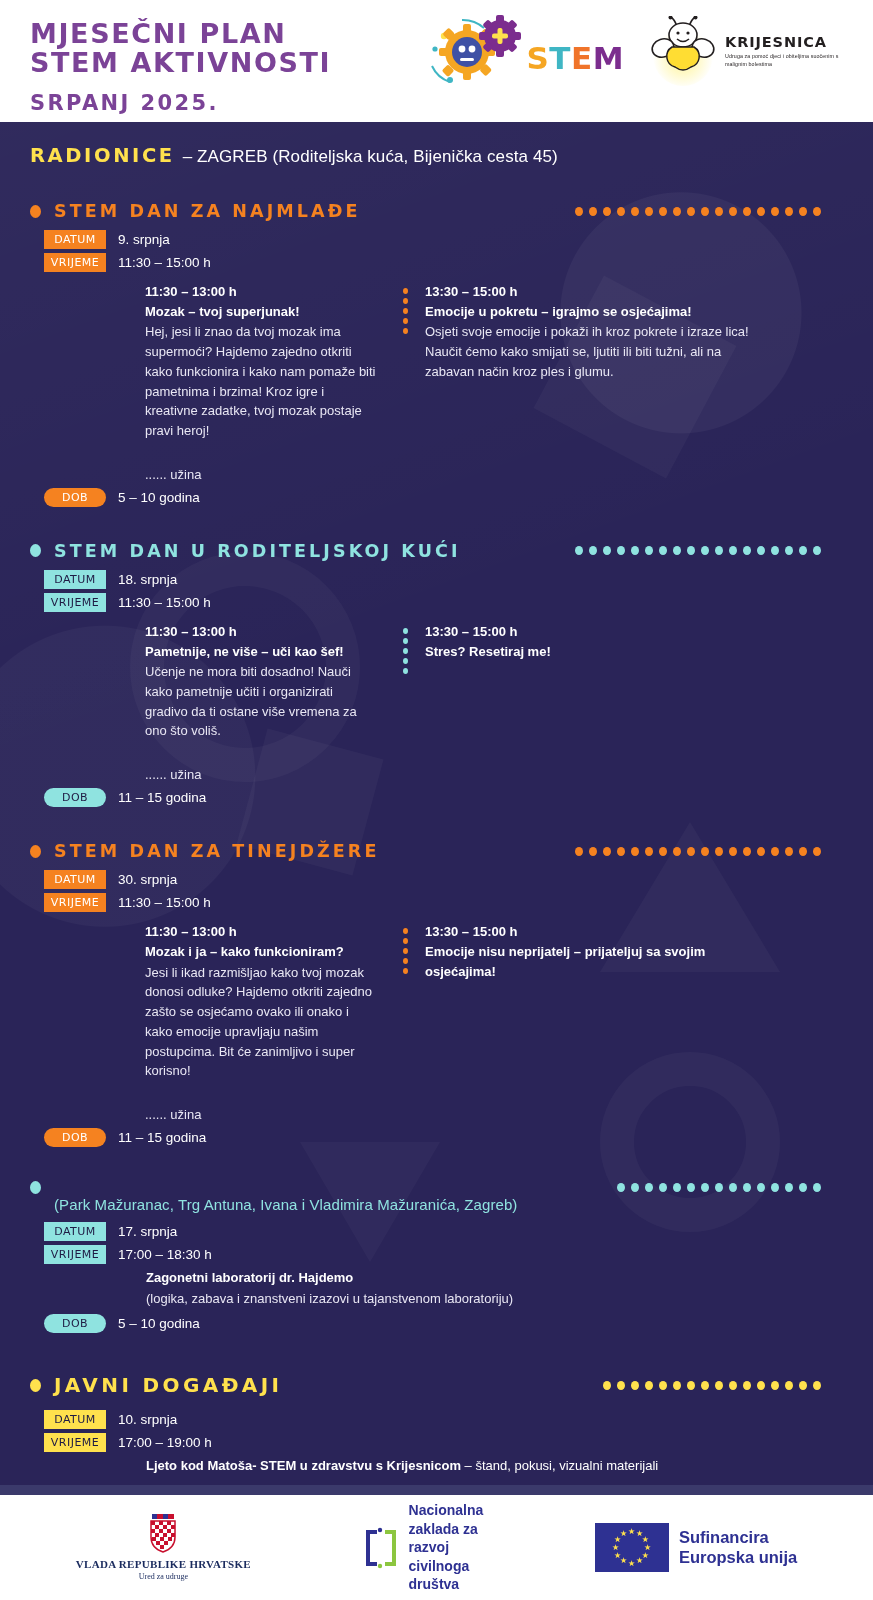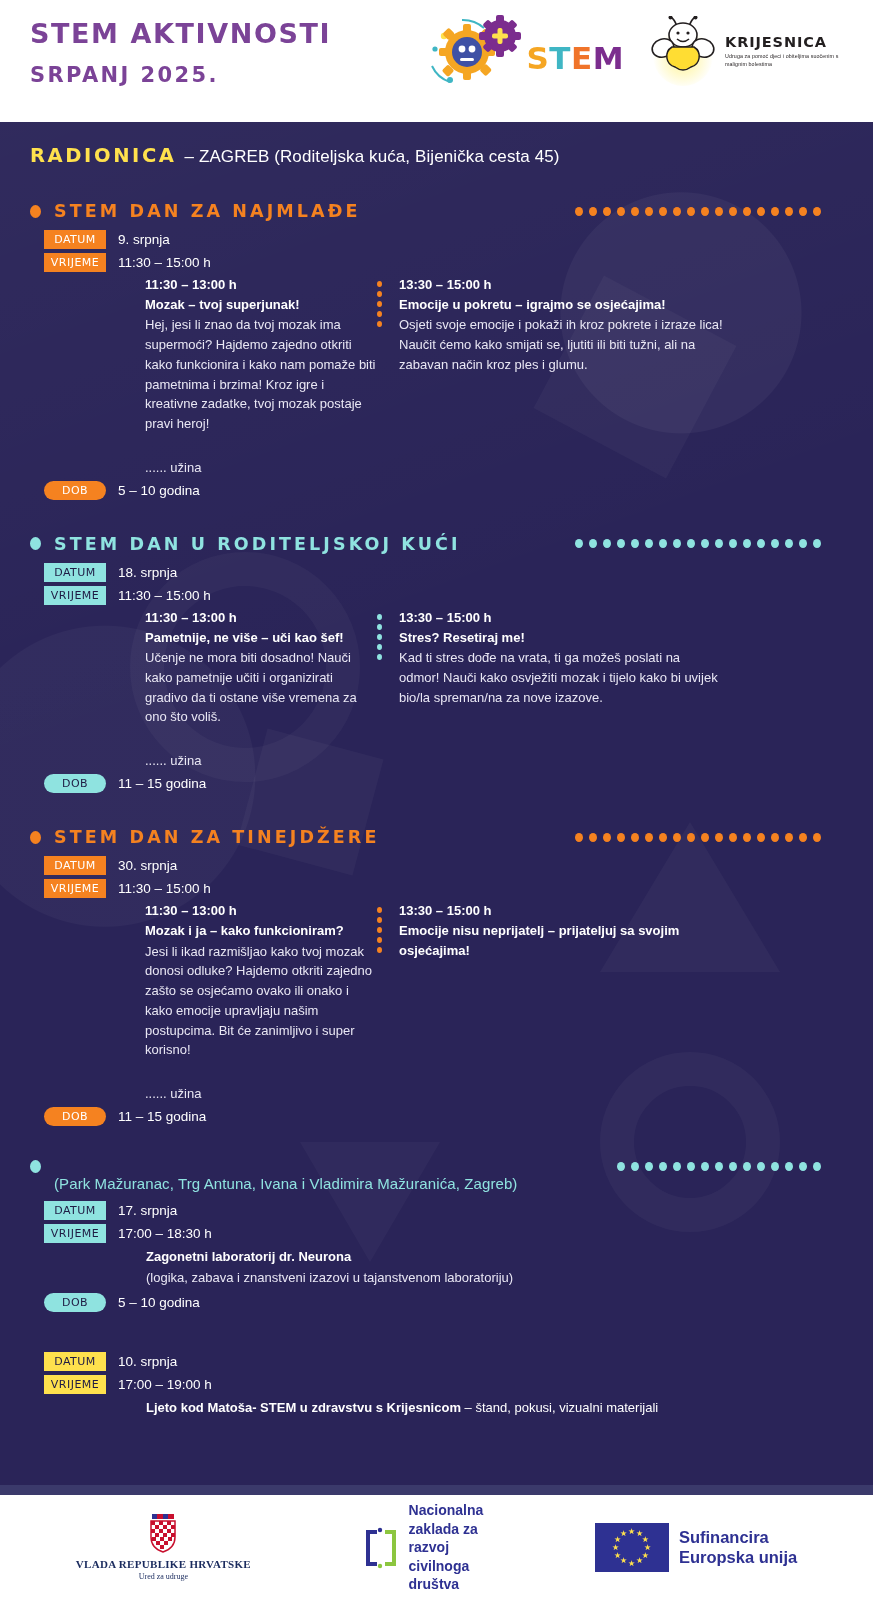--- a/index.html
+++ b/index.html
@@ -124,21 +124,21 @@
     color:#ffffff; text-align:center;
     width:62px; padding:4px 0 4px; line-height:1;
   }
   .badge.dark-text { color:#1f1b44; }
   .meta-val { font-size:13.5px; margin-left:12px; color:#ffffff; }
 
   .dob-row { display:flex; align-items:center; margin:6px 0 0 14px; }
   .badge.pill { border-radius:11px; }
 
   
-  .cols { display:flex; margin-top:4px; }
+  .cols { display:flex; gap:26px; margin-top:11px; }
   .col { width: 347px; position:relative; }
   .col.right { padding-left: 22px; }
   .col-dots { position:absolute; left:0; top:5px; display:flex; flex-direction:column; gap:4px; }
   .col-dots i { width:5px; height:6px; border-radius:50%; display:block; }
   .slot-time { font-size:13px; font-weight:bold; color:#ffffff; line-height:1.45; }
   .slot-name { font-size:13px; font-weight:bold; color:#ffffff; line-height:1.5; }
   .slot-desc { font-size:13px; color:#e9e7f4; line-height:1.52; margin-top:1px; }
   .uzina { font-size:13px; color:#e9e7f4; margin-top:26px; }
 
   .left-body { margin-left:115px; }
@@ -171,20 +171,21 @@
   .eu-flag {
     width:74px; height:49px; background:#2e3192; position:relative; flex:0 0 auto;
   }
   .eu-star { position:absolute; color:#ffe14d; font-size:8px; line-height:1; }
 </style>
 </head>
 <body>
 
 <div class="header">
   <div class="header-titles">
+    <div class="title-line">MJESEČNI PLAN</div>
     <div class="title-line">STEM AKTIVNOSTI</div>
     <div class="subtitle-line">srpanj 2025.</div>
   </div>
 
   <div class="header-logos">
 
     <div class="stem-logo">
       <svg width="112" height="74" viewBox="0 0 112 74">
         <circle cx="28" cy="66" r="3" fill="#3fb6c4"></circle>
         <path d="M10 52 a30 30 0 0 0 18 16" stroke="#3fb6c4" stroke-width="2" fill="none"></path>
@@ -260,21 +261,21 @@
   <div class="bg-gear" style="width:230px;height:230px;left:130px;top:430px;"></div>
   <div class="bg-gear" style="width:180px;height:180px;left:600px;top:930px;"></div>
   <div class="bg-shape" style="width:150px;height:150px;left:560px;top:180px;transform:rotate(28deg);"></div>
   <div class="bg-shape" style="width:120px;height:120px;left:250px;top:620px;transform:rotate(15deg);"></div>
   <div class="bg-tri" style="left:600px;top:700px;border-left:90px solid transparent;border-right:90px solid transparent;border-bottom:150px solid rgba(255,255,255,.035);"></div>
   <div class="bg-tri" style="left:300px;top:1020px;border-left:70px solid transparent;border-right:70px solid transparent;border-top:120px solid rgba(255,255,255,.03);"></div>
 
   <div class="poster-inner">
 
     <div class="radionice-head">
-      <span class="radionice-word">RADIONICA</span>
+      <span class="radionice-word">RADIONICE</span>
       <span class="radionice-loc">– ZAGREB (Roditeljska kuća, Bijenička cesta 45)</span>
     </div>
 
     <div id="events-container">
         <div class="event" style="margin-bottom: 34px;">
     <div class="event-head">
       <span class="bullet" style="background:#f58220"></span>
       <span class="event-title" style="color:#f58220">STEM DAN ZA NAJMLAĐE</span>
       <span class="dots">
               <i style="background:#f58220"></i>
@@ -381,21 +382,20 @@
       <div class="col right">
         <span class="col-dots">
                 <i style="background:#8fe3e0"></i>
                 <i style="background:#8fe3e0"></i>
                 <i style="background:#8fe3e0"></i>
                 <i style="background:#8fe3e0"></i>
                 <i style="background:#8fe3e0"></i>
               </span>
         <div class="slot-time">13:30 – 15:00 h</div>
         <div class="slot-name">Stres? Resetiraj me!</div>
-        <div class="slot-desc">Kad ti stres dođe na vrata, ti ga možeš poslati na odmor! Nauči kako osvježiti mozak i tijelo kako bi uvijek bio/la spreman/na za nove izazove.</div>
       </div>
     </div>
     <div class="dob-row">
       <span class="badge pill" style="background:#8fe3e0;color:#1f1b44">DOB</span>
       <span class="meta-val">11  – 15 godina</span>
     </div>
         </div>
         <div class="event" style="margin-bottom: 34px;">
     <div class="event-head">
       <span class="bullet" style="background:#f58220"></span>
@@ -485,30 +485,52 @@
         <div class="meta-row">
           <span class="badge dark-text" id="matos-datum-badge" style="background: rgb(143, 227, 224); color: rgb(31, 27, 68);">DATUM</span>
           <span class="meta-val">17. srpnja</span>
         </div>
         <div class="meta-row">
           <span class="badge dark-text" id="matos-vrijeme-badge" style="background: rgb(143, 227, 224); color: rgb(31, 27, 68);">VRIJEME</span>
           <span class="meta-val">17:00 – 18:30 h</span>
         </div>
       </div>
       <div class="single-slot">
-        <div class="slot-name">Zagonetni laboratorij dr. Neurona</div>
+        <div class="slot-name">Zagonetni laboratorij dr. Hajdemo</div>
         <div class="slot-desc">(logika, zabava i znanstveni izazovi u tajanstvenom laboratoriju)</div>
       </div>
       <div class="dob-row">
         <span class="badge pill dark-text" id="matos-dob-badge" style="background: rgb(143, 227, 224); color: rgb(31, 27, 68);">DOB</span>
         <span class="meta-val">5  – 10 godina</span>
       </div>
     </div>
 
     <div class="event" style="margin-top:40px;">
+      <div class="event-head">
+        <span class="bullet" id="pub-bullet" style="background: rgb(255, 225, 77);"></span>
+        <span class="event-title" id="pub-title" style="font-size: 20px; letter-spacing: 3.4px; color: rgb(255, 225, 77);">JAVNI DOGAĐAJI</span>
+        <span class="dots" id="pub-dots">
+            <i style="background:#ffe14d"></i>
+            <i style="background:#ffe14d"></i>
+            <i style="background:#ffe14d"></i>
+            <i style="background:#ffe14d"></i>
+            <i style="background:#ffe14d"></i>
+            <i style="background:#ffe14d"></i>
+            <i style="background:#ffe14d"></i>
+            <i style="background:#ffe14d"></i>
+            <i style="background:#ffe14d"></i>
+            <i style="background:#ffe14d"></i>
+            <i style="background:#ffe14d"></i>
+            <i style="background:#ffe14d"></i>
+            <i style="background:#ffe14d"></i>
+            <i style="background:#ffe14d"></i>
+            <i style="background:#ffe14d"></i>
+            <i style="background:#ffe14d"></i>
+          </span>
+      </div>
       <div class="meta" style="margin-top:13px;">
         <div class="meta-row">
           <span class="badge dark-text" id="pub-datum-badge" style="background: rgb(255, 225, 77); color: rgb(31, 27, 68);">DATUM</span>
           <span class="meta-val">10. srpnja</span>
         </div>
         <div class="meta-row">
           <span class="badge dark-text" id="pub-vrijeme-badge" style="background: rgb(255, 225, 77); color: rgb(31, 27, 68);">VRIJEME</span>
           <span class="meta-val">17:00 – 19:00 h</span>
         </div>
       </div>

